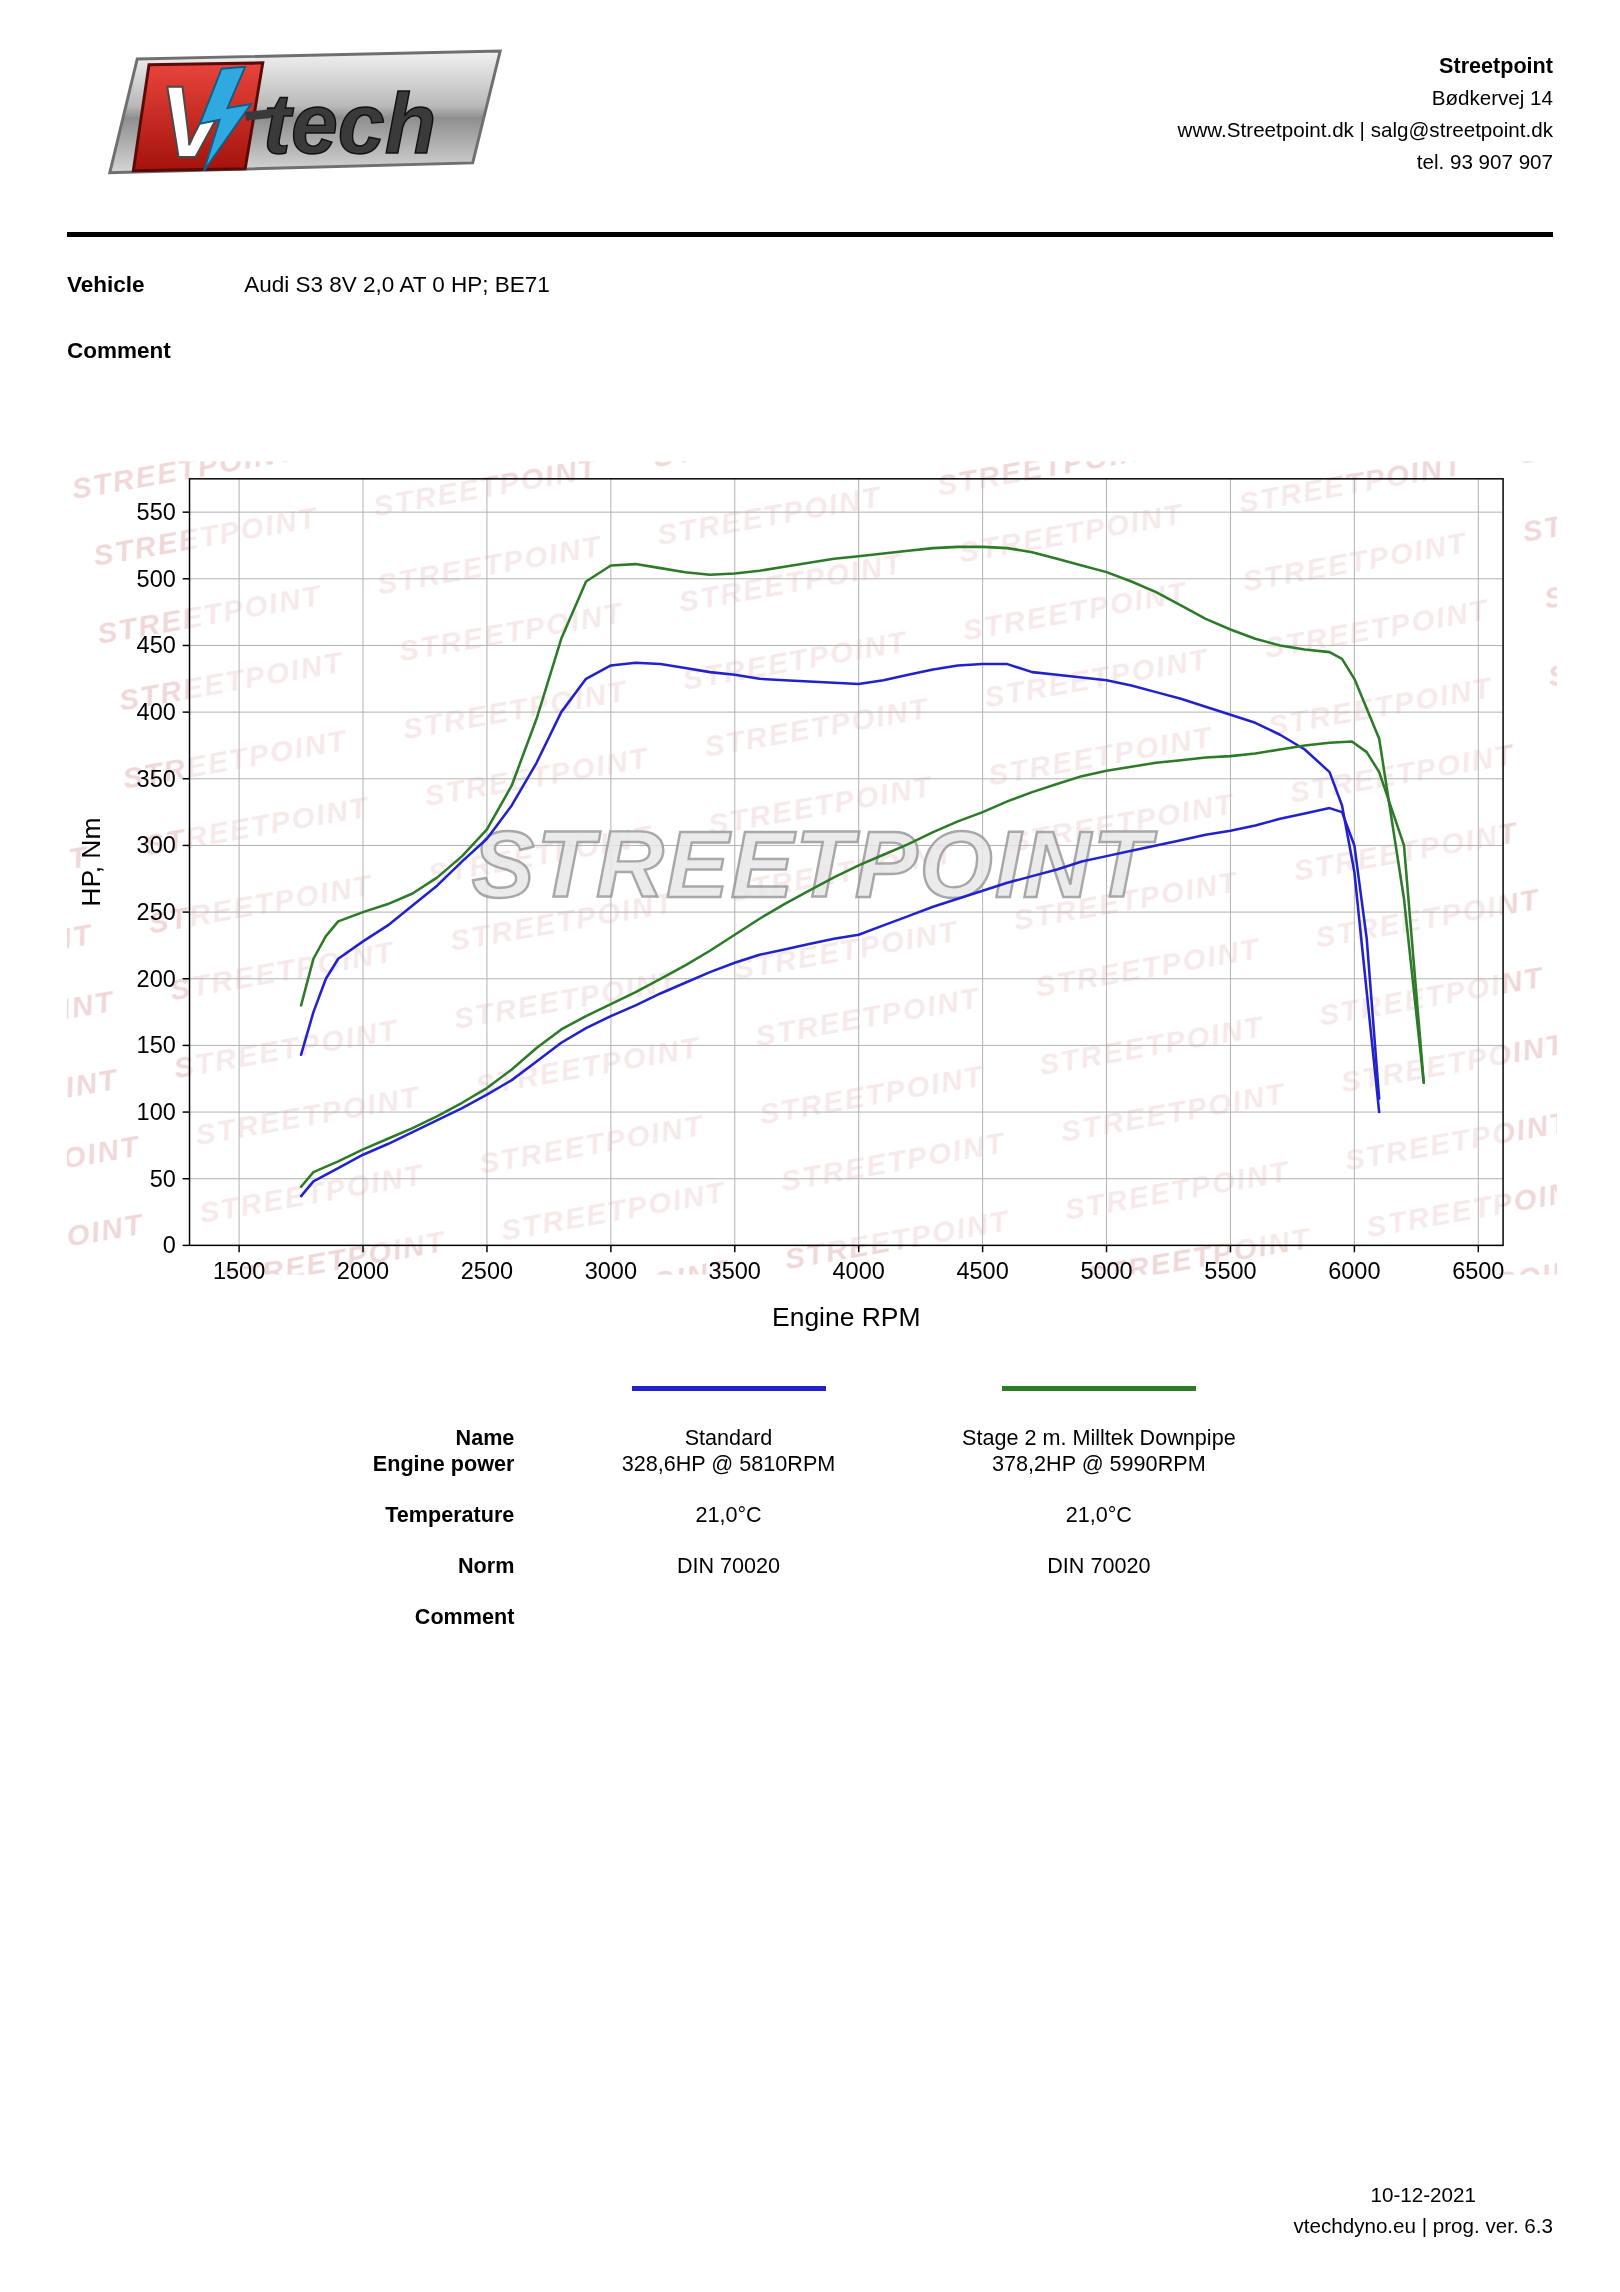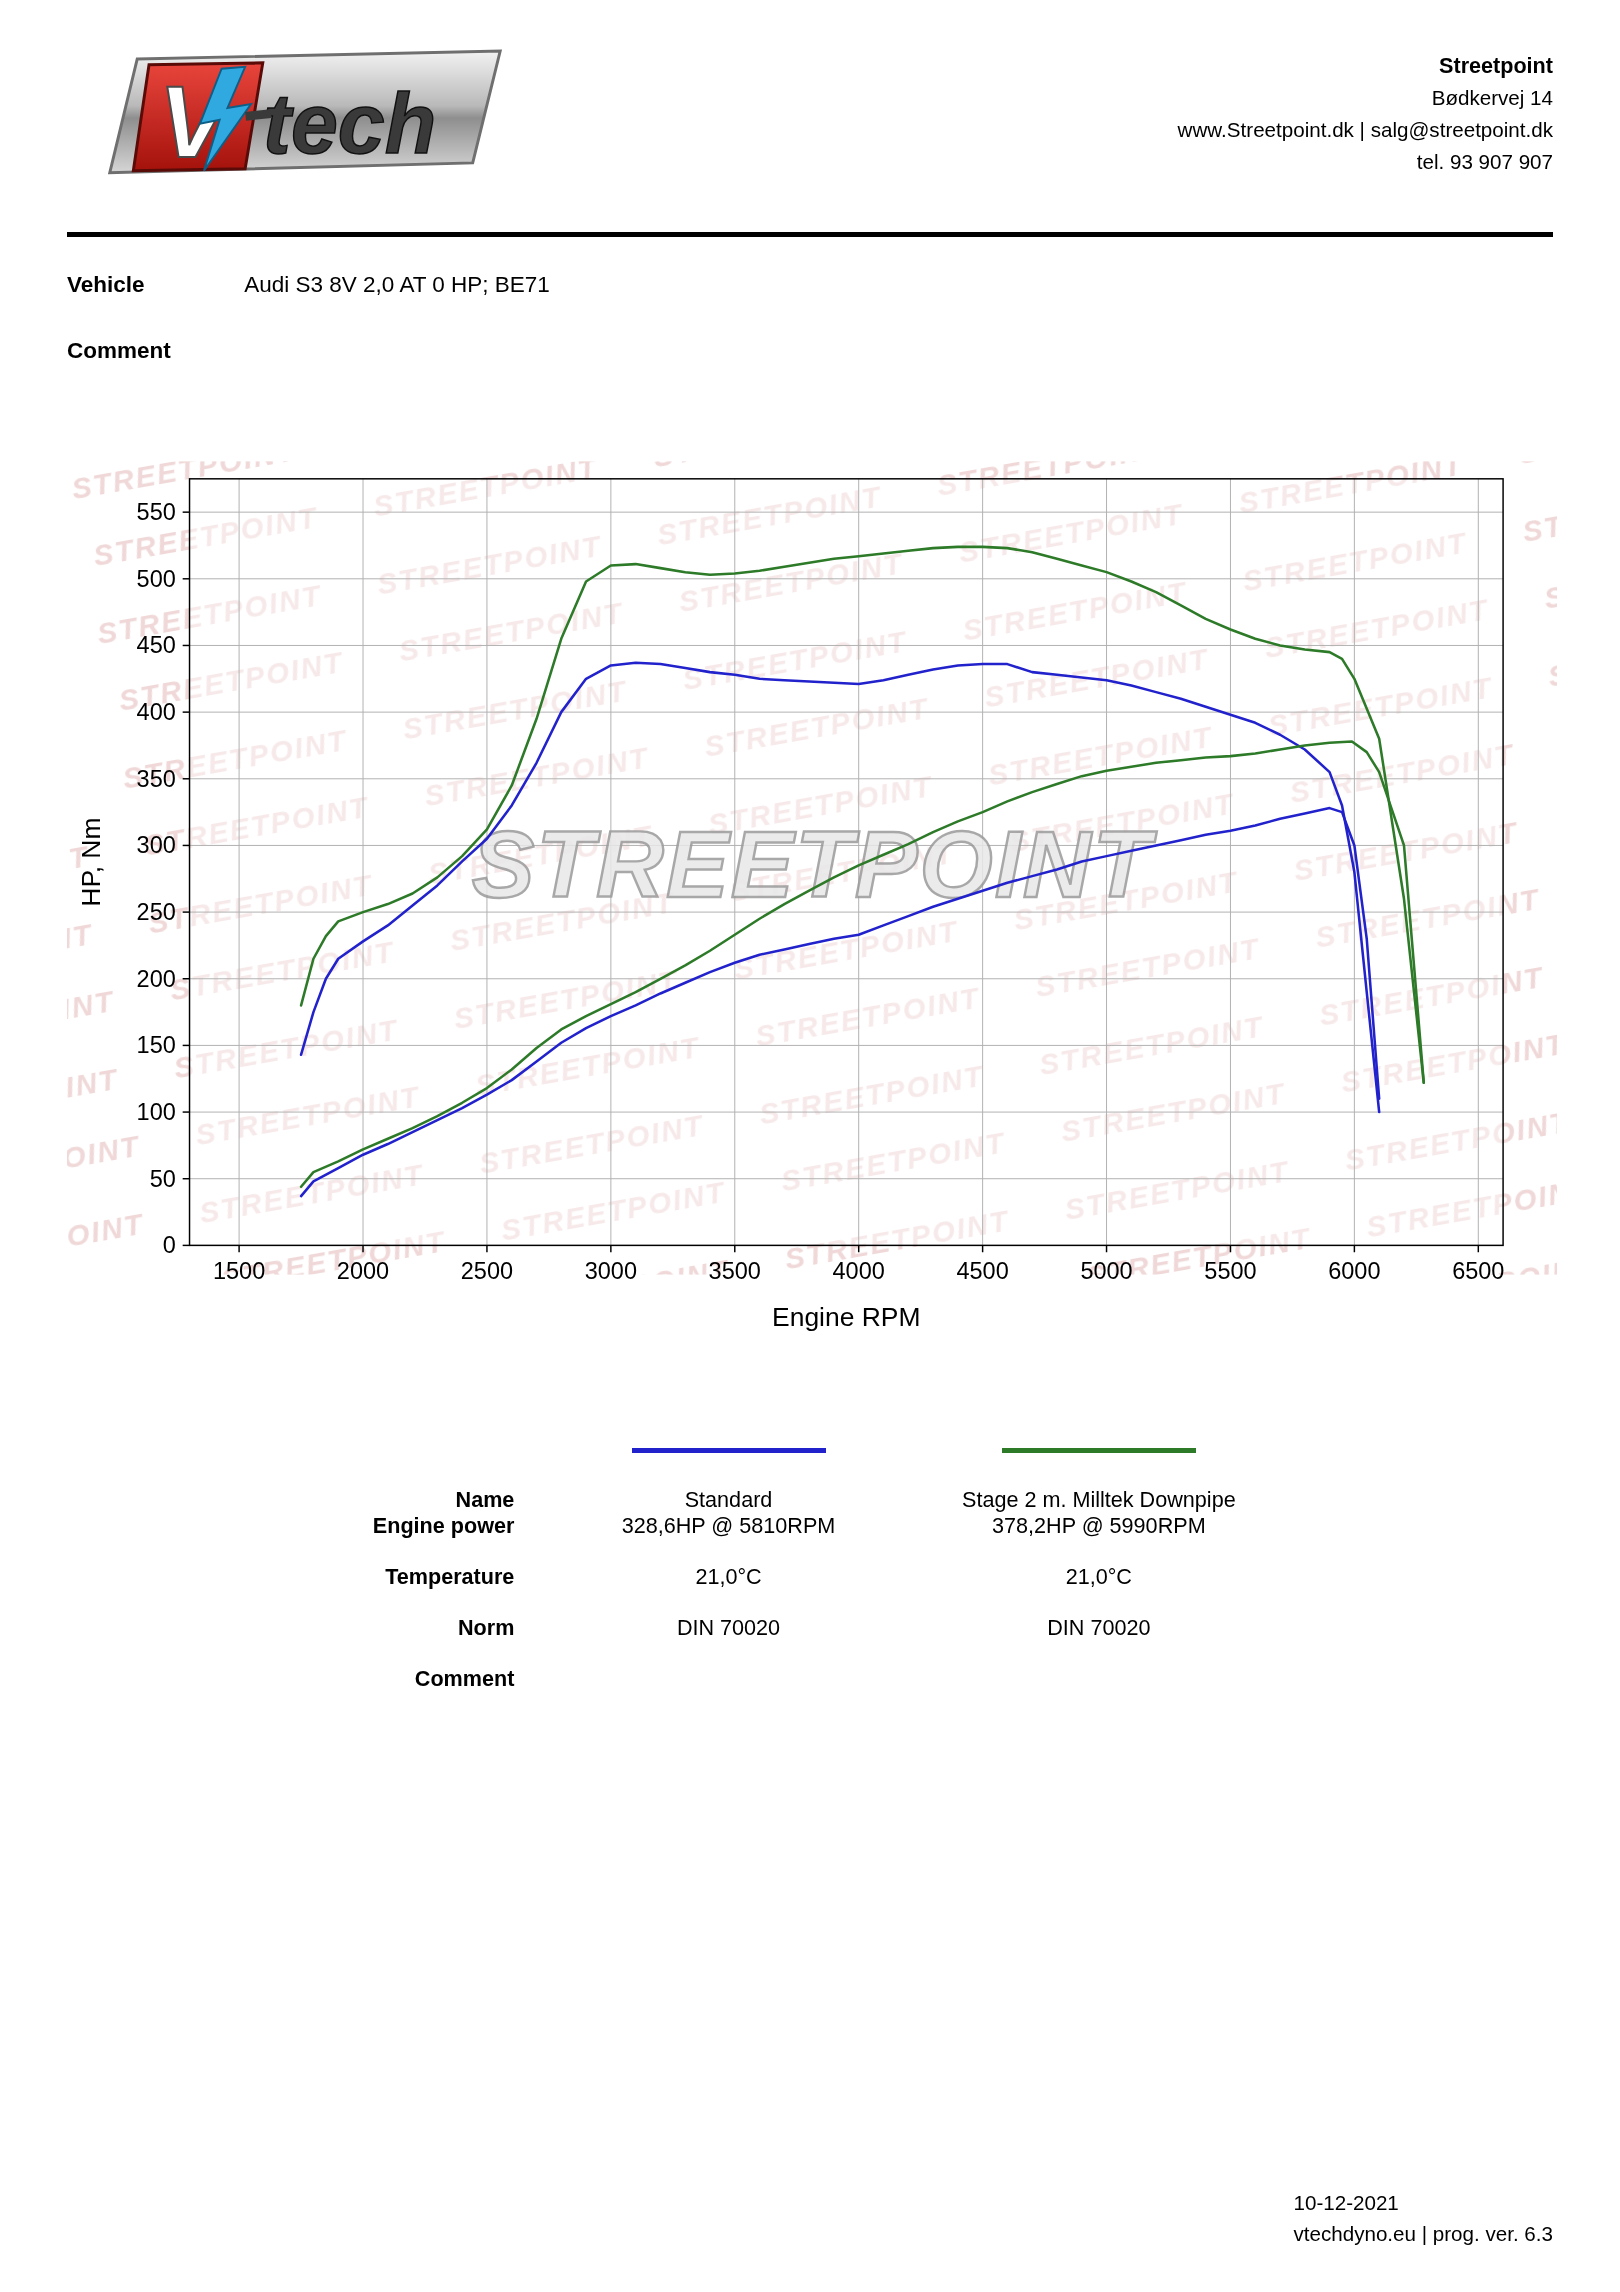--- a/index.html
+++ b/index.html
@@ -69,21 +69,21 @@
   .chart-area {
     position: absolute;
     left: 67px; top: 461px;
     width: 1490px; height: 912px;
   }
   .chart-svg { display:block; }
 
   
   .results {
     position: absolute;
-    left: 147px; top: 1448px;
+    left: 147px; top: 1386px;
     width: 1137px;
     font-size: 21.6px;
   }
   .results table { border-collapse: collapse; width: 100%; }
   .results td { padding: 0; vertical-align: top; }
   .rlabel {
     font-weight: bold;
     text-align: right;
     padding-right: 29px !important;
     width: 304px;
@@ -97,22 +97,22 @@
     margin: 0 auto;
     width: 194px; height: 4.9px;
   }
   .sw-blue { background: #2222cc; }
   .sw-green { background: #2d7a28; }
   .name-cell { line-height: 1.2; padding-top: 5.9px !important; }
 
   
   .footer {
     position: absolute;
-    right: 67px; bottom: 43px;
-    text-align: left;
+    right: 67px; bottom: 51px;
+    text-align: center;
     font-size: 20.6px;
     line-height: 1.5;
   }
 
   
 </style>
 </head>
 <body>
 
 <div class="page">

